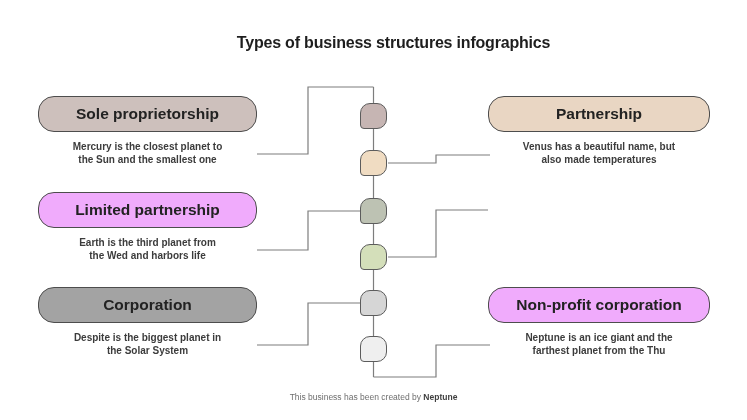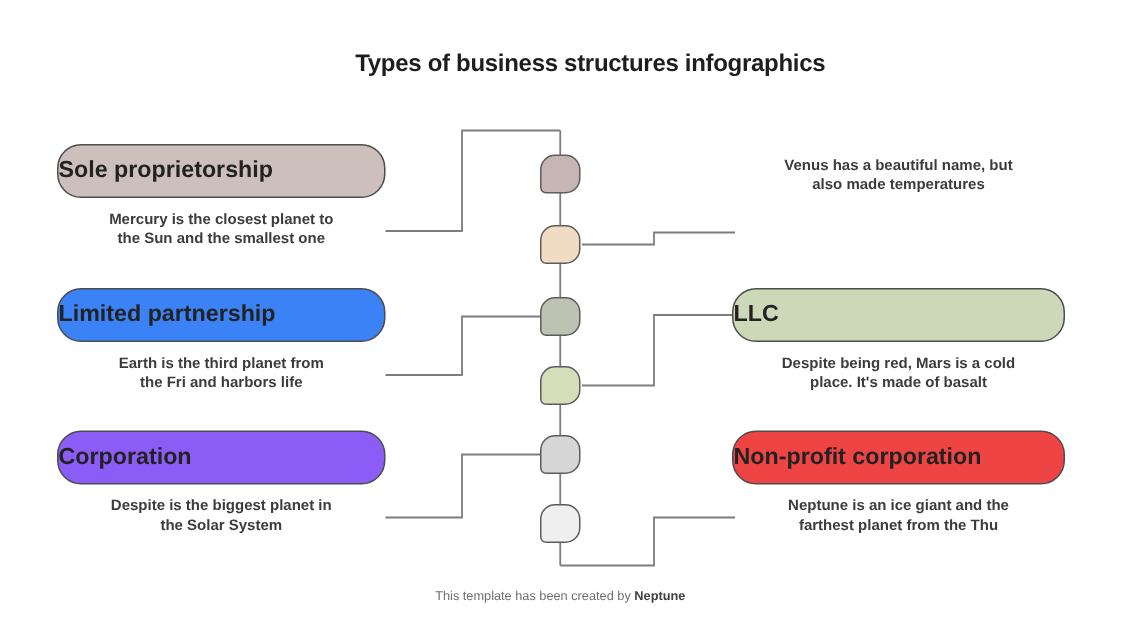--- a/index.html
+++ b/index.html
@@ -9,21 +9,21 @@
   }
   .title{
     position:absolute;top:34px;left:0;width:747px;text-align:center;
     font-size:16px;font-weight:800;color:#1e1e1e;letter-spacing:-0.2px;padding-left:20px;
   }
   .connectors{position:absolute;top:0;left:0;z-index:1;}
   .connectors path{fill:none;stroke:#7d7d7d;stroke-width:1.2;}
   .item{position:absolute;z-index:3;}
   .pill{
     box-sizing:border-box;height:36px;border:1.5px solid #4d4d4d;border-radius:16px;
-    display:flex;align-items:center;
+    display:flex;align-items:center;justify-content:center;
     font-size:15.5px;font-weight:700;color:#222222;
   }
   .desc{
     margin-top:9px;text-align:center;white-space:pre-line;
     font-size:10px;font-weight:600;color:#3c3c3c;line-height:1.28;
   }
   .node{
     position:absolute;z-index:2;box-sizing:border-box;width:27px;height:26px;
     border:1.5px solid #5c5c5c;border-radius:10px 10px 10px 4px;background:#ddd;
   }
@@ -59,53 +59,49 @@
 
   <div class="item" style="left:38px;top:96px;width:219px;">
     <div class="pill" style="background-color: rgb(205, 192, 188);">
       <span>Sole proprietorship</span>
     </div>
     <div class="desc">Mercury is the closest planet to
 the Sun and the smallest one</div>
   </div>
 
   <div class="item" style="left:38px;top:192px;width:219px;">
-    <div class="pill" style="background-color: #3b82f6;">
+    <div class="pill" style="background-color: #f0abfc;">
       <span>Limited partnership</span>
     </div>
     <div class="desc">Earth is the third planet from
-the Fri and harbors life</div>
+the Wed and harbors life</div>
   </div>
 
   <div class="item" style="left:38px;top:287px;width:219px;">
-    <div class="pill" style="background-color: #8b5cf6;">
+    <div class="pill" style="background-color: #a3a3a3;">
       <span>Corporation</span>
     </div>
     <div class="desc">Despite is the biggest planet in
 the Solar System</div>
   </div>
 
   <div class="item" style="left:488px;top:96px;width:222px;">
+    <div class="pill" style="background-color: rgb(233, 214, 195);">
+      <span>Partnership</span>
+    </div>
     <div class="desc">Venus has a beautiful name, but
 also made temperatures</div>
   </div>
 
-  <div class="item" style="left:488px;top:192px;width:222px;">
-    <div class="pill" style="background-color: rgb(204, 216, 184);">
-      <span>LLC</span>
-    </div>
-    <div class="desc">Despite being red, Mars is a cold
-place. It's made of basalt</div>
-  </div>
 
   <div class="item" style="left:488px;top:287px;width:222px;">
-    <div class="pill" style="background-color: #ef4444;">
+    <div class="pill" style="background-color: #f0abfc;">
       <span>Non-profit corporation</span>
     </div>
     <div class="desc">Neptune is an ice giant and the
 farthest planet from the Thu</div>
   </div>
 
   <div class="footer">
-    <span>This template has been created by </span><b>Neptune</b>
+    <span>This business has been created by </span><b>Neptune</b>
   </div>
 
 </div>
 
 </body></html>

